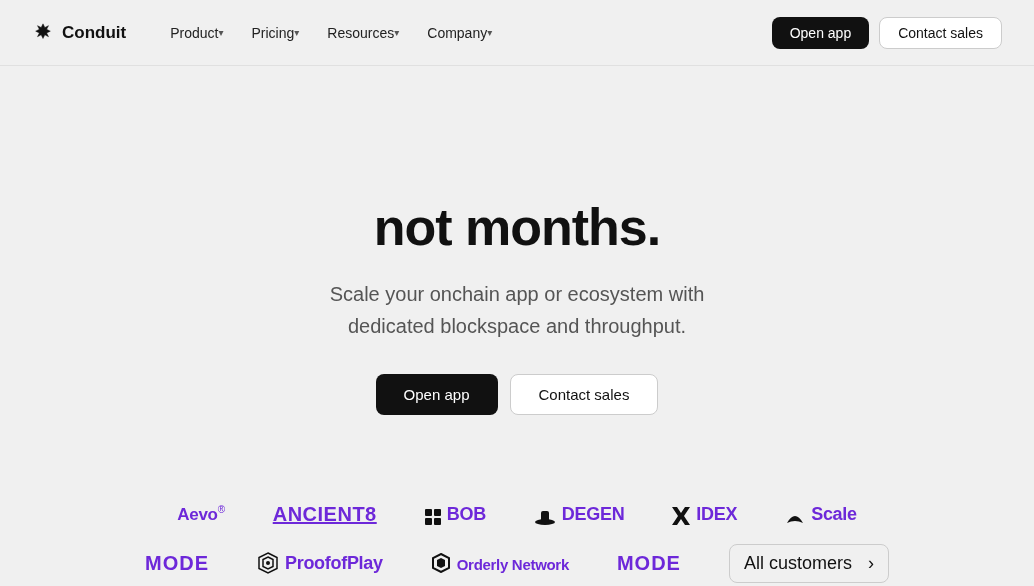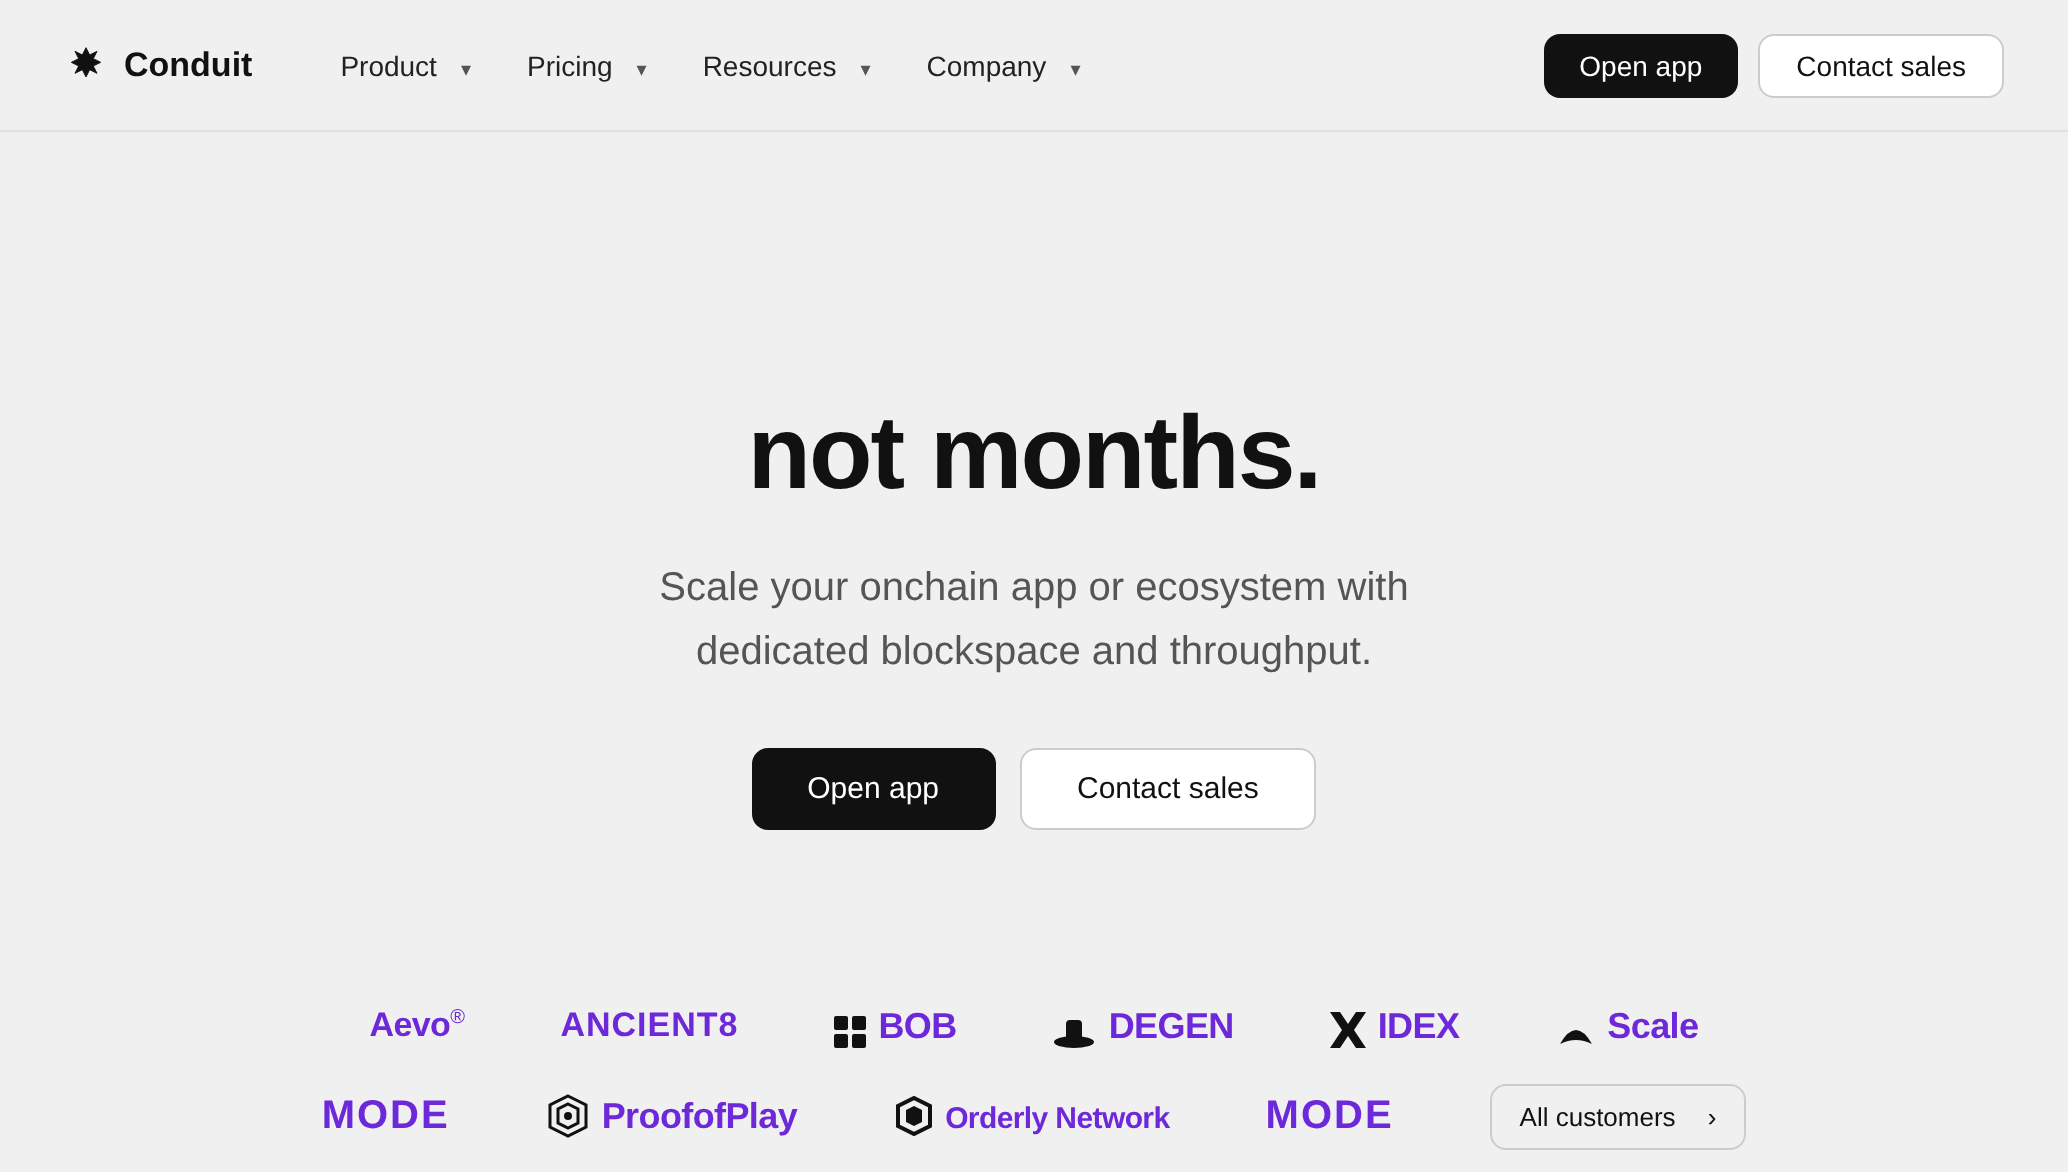--- a/index.html
+++ b/index.html
@@ -39,22 +39,22 @@
       width: 22px;
       height: 22px;
     }
     .nav-links {
       display: flex;
       align-items: center;
       gap: 4px;
     }
     .nav-item {
       display: flex;
-      align-items: flex-end;
-      gap: 12px;
+      align-items: center;
+      gap: 0;
       padding: 6px 12px;
       font-size: 14px;
       color: #222;
       cursor: pointer;
       border-radius: 6px;
     }
     .chevron {
       font-size: 10px;
       color: #555;
     }
@@ -151,34 +151,34 @@
     .logo-item {
       display: flex;
       align-items: flex-end;
       gap: 6px;
       font-size: 18px;
       font-weight: 700;
       color: #6d28d9;
       letter-spacing: -0.3px;
     }
     .logo-item.aevo { font-size: 17px; }
-    .logo-item.ancient8 { font-size: 17px; letter-spacing: 0.5px; }
+    .logo-item.ancient8 { font-size: 20px; letter-spacing: 0.5px; text-decoration: underline; }
     .logo-item.mode { font-size: 20px; font-weight: 900; letter-spacing: 1px; }
     .logo-item.zora { font-size: 20px; font-weight: 800; letter-spacing: 1px; }
     .logo-item.orderly { font-size: 15px; font-weight: 700; }
     .logo-item.lyra { font-size: 18px; }
 
     .all-customers-btn {
       display: flex;
       align-items: center;
       gap: 16px;
       border: 1.5px solid #ccc;
       border-radius: 8px;
       padding: 8px 14px;
-      font-size: 13px;
+      font-size: 18px;
       font-weight: 500;
       color: #111;
       background: #f0f0f0;
       cursor: pointer;
       white-space: nowrap;
     }
     .sup {
       font-size: 10px;
       vertical-align: super;
       font-weight: 400;

